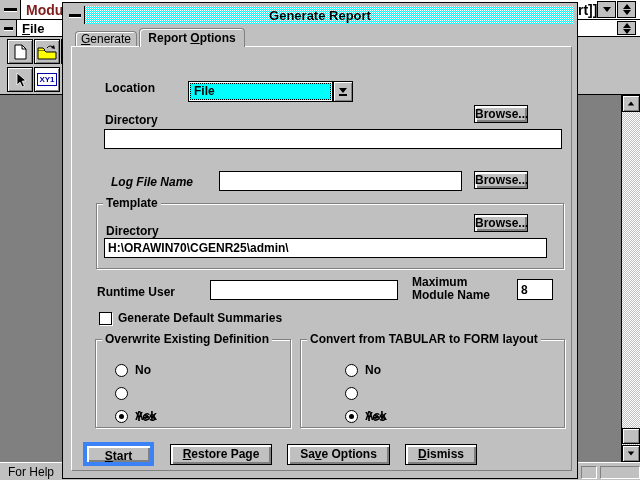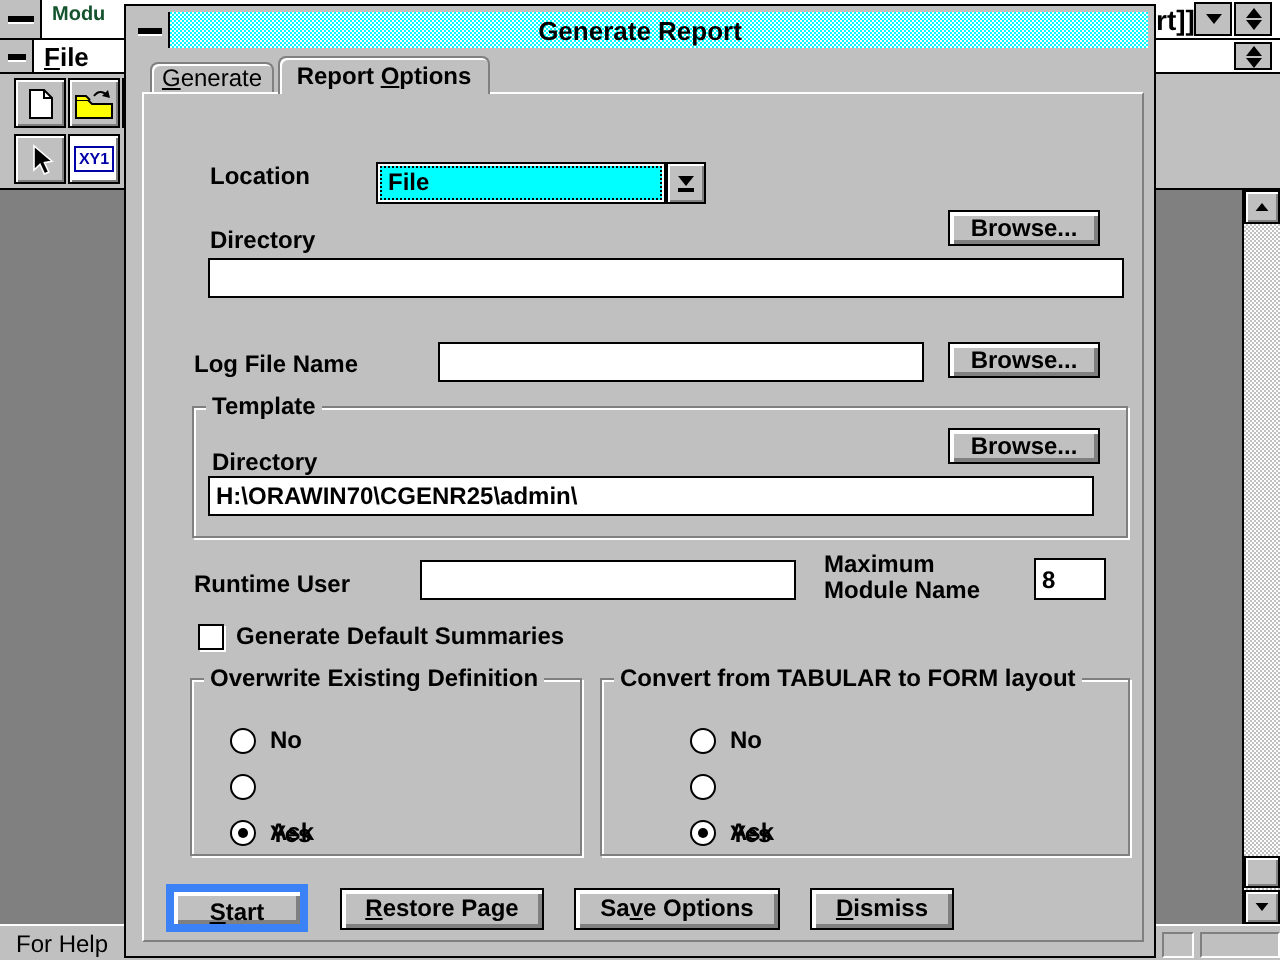--- a/index.html
+++ b/index.html
@@ -13,21 +13,21 @@
   .dither-track { background-image:conic-gradient(#ffffff 25%, #c0c0c0 0 50%, #ffffff 0 75%, #c0c0c0 0); background-size:2px 2px; }
 
   
   .main-titlebar { position:absolute; left:0; top:0; width:640px; height:20px; background:#fff; border-bottom:1px solid #000; }
   .sysbtn { position:absolute; background:#c0c0c0; border-right:1px solid #000; display:flex; align-items:center; justify-content:center; }
   .sysbtn .dash { background:#000; box-shadow:0 1px 0 #fff; }
   .main-sys { left:0; top:0; width:21px; height:19px; }
   .main-sys .dash { width:13px; height:3px; }
   .child-sys { left:0; top:0; width:17px; height:16px; }
   .child-sys .dash { width:9px; height:3px; }
-  .main-title-left  { position:absolute; left:26px; top:2px; font-size:10px; font-weight:bold; color:#14532d; }
+  .main-title-left  { position:absolute; left:26px; top:2px; font-size:14px; font-weight:bold; color:#7f1d1d; }
   .main-title-right { position:absolute; left:578px; top:2px; font-size:14px; font-weight:bold; color:#000000; }
   .wbtn { position:absolute; width:19px; height:17px; top:1px; background:#c0c0c0; border:1px solid #000;
           display:flex; flex-direction:column; align-items:center; justify-content:center; gap:1px; }
   .btn-min { left:597px; }
   .btn-restore { left:617px; }
   .menubar { position:absolute; left:0; top:20px; width:640px; height:17px; background:#fff; border-bottom:1px solid #000; }
   .menu-item { position:absolute; left:22px; top:1px; font-size:13px; font-weight:bold; color:#000; }
   .child-restore { left:617px; top:1px; height:14px; }
   .tri-up   { width:0; height:0; border-left:4px solid transparent; border-right:4px solid transparent; border-bottom:5px solid #000; }
   .tri-down { width:0; height:0; border-left:4px solid transparent; border-right:4px solid transparent; border-top:5px solid #000; }
@@ -78,21 +78,21 @@
   .groupbox { position:absolute; border:1px solid #808080; box-shadow:1px 1px 0 #fff, inset 1px 1px 0 #fff; }
   .groupbox > .glabel { position:absolute; top:-8px; left:6px; background:#c0c0c0; padding:0 3px; font-size:12px; font-weight:bold; color:#000; white-space:nowrap; }
   .g-report   { left:20px;  top:11px;  width:472px; height:99px; }
   .g-template { left:24px;  top:156px; width:468px; height:66px; }
   .g-overwrite{ left:23px;  top:292px; width:196px; height:89px; }
   .g-convert  { left:228px; top:292px; width:265px; height:89px; }
 
   .lbl { position:absolute; font-size:12px; font-weight:bold; color:#000; white-space:nowrap; }
   .l-location { left:33px;  top:34px; }
   .l-dir1     { left:33px;  top:66px; }
-  .l-log      { left:25px;  top:128px; }
+  .l-log      { left:39px;  top:128px;font-style:italic; }
   .l-dir2     { left:34px;  top:177px; }
   .l-runtime  { left:25px;  top:238px; }
   .l-max      { left:340px; top:229px; line-height:13px; }
 
   .field { position:absolute; border:1px solid #000; background:#fff; font-family:"Liberation Sans",sans-serif;
            font-size:12px; font-weight:bold; color:#000; padding:1px 3px; }
   .f-dir1    { left:32px;  top:82px;  width:458px; height:20px; }
   .f-log     { left:147px; top:124px; width:243px; height:20px; }
   .f-tdir    { left:32px;  top:191px; width:443px; height:20px; }
   .f-runtime { left:138px; top:233px; width:188px; height:20px; }
@@ -102,21 +102,21 @@
   .combo-field { width:145px; height:21px; border:1px solid #000; background:#fff; padding:1px; }
   .combo-sel { width:100%; height:100%; background:#00ffff; border:1px dotted #000; font-size:12px; font-weight:bold; line-height:15px; padding-left:3px; }
   .combo-btn { width:20px; height:21px; background:#c0c0c0; border:1px solid #000;
                box-shadow:inset 1px 1px 0 #fff, inset -1px -1px 0 #808080;
                display:flex; flex-direction:column; align-items:center; justify-content:center; }
   .combo-btn .bar { width:8px; height:2px; background:#000; margin-top:1px; }
 
   .btn { background:#c0c0c0; border:1px solid #000; color:#000; font-family:"Liberation Sans",sans-serif;
          font-size:12px; font-weight:bold; text-align:center;
          box-shadow:inset 1px 1px 0 #fff, inset 2px 2px 0 #fff, inset -1px -1px 0 #808080, inset -2px -2px 0 #808080; }
-  .browse { position:absolute; width:76px; height:18px; line-height:16px;text-align:center; }
+  .browse { position:absolute; width:54px; height:18px; line-height:16px;text-align:center; }
   .br1 { left:402px; top:58px; }
   .br2 { left:402px; top:124px; }
   .br3 { left:402px; top:167px; }
   .action { position:absolute; height:21px; line-height:19px; }
   .a-start   { left:11px;  top:395px; width:71px; height:24px; line-height:20px; border:4px solid #3b82f6; }
   .a-restore { left:98px;  top:397px; width:102px; }
   .a-save    { left:215px; top:397px; width:103px; }
   .a-dismiss { left:333px; top:397px; width:72px; }
   .a-help    { left:420px; top:397px; width:70px; }
 

